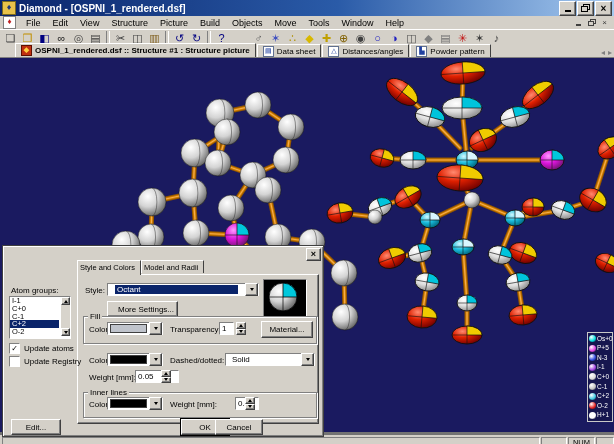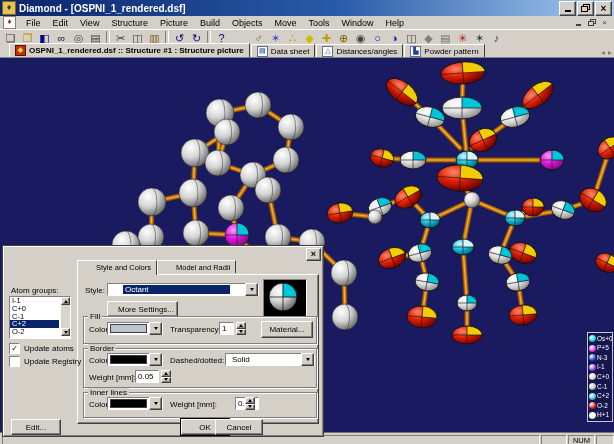--- a/index.html
+++ b/index.html
@@ -56,35 +56,35 @@
   #tab-nav{margin-left:auto;display:flex;font-size:8px;color:#808080;padding-right:2px;gap:3px;}
   
   #canvas{left:0;top:58px;width:614px;height:374px;background:#1A1A60;}
   
   #legend{right:1px;top:274px;width:26px;height:90px;background:#16164F;
     border:1px solid #C8C8C8;display:flex;flex-direction:column;justify-content:space-around;
     padding:1px 1px;box-sizing:border-box;}
   .lg-row{display:flex;align-items:center;gap:1px;color:#fff;font-size:6.5px;line-height:8px;}
   .lg-dot{width:7px;height:7px;border-radius:50%;flex:none;}
   
-  #statusbar{left:0;top:432px;width:614px;height:12px;background:#D4D0C8;border-top:1px solid #737373;
+  #statusbar{left:0;top:432px;width:614px;height:12px;background:#D4D0C8;border-top:3px solid #737373;
     box-sizing:border-box;font-size:7.5px;color:#000;}
   .sb-pane{position:absolute;top:2px;height:9px;border-top:1px solid #808080;border-left:1px solid #808080;
     border-right:1px solid #fff;border-bottom:1px solid #fff;background:#D4D0C8;
     display:flex;align-items:center;justify-content:center;}
   
   #dialog{left:2px;top:245px;width:320px;height:190px;background:#D4D0C8;
     border:1px solid #404040;box-shadow:inset 1px 1px 0 #fff, inset -1px -1px 0 #808080;
     z-index:20;font-size:8px;color:#000;}
   #dlg-title{position:absolute;left:2px;top:2px;right:2px;height:13px;
     background:linear-gradient(90deg,#0A246A 0%,#2A5BA8 55%,#A6CAF0 100%);
     color:#fff;font-size:8.5px;font-weight:bold;display:flex;align-items:center;padding-left:3px;box-sizing:border-box;}
   #dlg-close{position:absolute;right:2px;top:1.5px;width:13px;height:11px;display:flex;align-items:center;
     justify-content:center;font-size:9px;font-weight:bold;color:#000;}
-  .dtab{display:inline-block;padding:2px 5px 1px 18px;font-size:7.5px;
+  .dtab{display:inline-block;padding:2px 5px 1px 2px;font-size:7.5px;
     border-top:1px solid #fff;border-left:1px solid #fff;border-right:1px solid #404040;
     background:#D4D0C8;position:relative;}
   .dtab.active{font-weight:normal;padding-bottom:3px;z-index:2;}
   #dlg-page{position:absolute;left:74px;top:28px;width:240px;height:148px;
     border-top:1px solid #fff;border-left:1px solid #fff;border-right:1px solid #404040;border-bottom:1px solid #404040;
     box-shadow:inset -1px -1px 0 #808080;}
   .lbl{position:absolute;font-size:8px;white-space:nowrap;}
   
   #atom-listbox{position:absolute;left:6px;top:50px;width:60px;height:41px;background:#fff;
     border-top:1px solid #808080;border-left:1px solid #808080;border-right:1px solid #fff;border-bottom:1px solid #fff;}
@@ -94,21 +94,21 @@
   .sb-btn{width:9px;height:8px;box-sizing:border-box;display:flex;align-items:center;justify-content:center;}
   .tri-up{width:0;height:0;border-left:2.5px solid transparent;border-right:2.5px solid transparent;border-bottom:3.5px solid #000;}
   .tri-dn{width:0;height:0;border-left:2.5px solid transparent;border-right:2.5px solid transparent;border-top:3.5px solid #000;}
   .cb-row{display:flex;align-items:center;gap:4px;height:13px;}
   .cb-box{width:9px;height:9px;background:#fff;border-top:1px solid #808080;border-left:1px solid #808080;
     border-right:1px solid #fff;border-bottom:1px solid #fff;font-size:8px;line-height:9px;text-align:center;flex:none;}
   
   .combo{position:absolute;height:13px;background:#fff;border-top:1px solid #808080;border-left:1px solid #808080;
     border-right:1px solid #fff;border-bottom:1px solid #fff;box-sizing:border-box;display:flex;align-items:center;}
   .combo .val{flex:1;font-size:8px;padding-left:6px;overflow:hidden;white-space:nowrap;}
-  .combo .sel-val{background:#0A246A;color:#fff;margin:15px;padding:0 2px;flex:1;font-size:8px;}
+  .combo .sel-val{background:#0A246A;color:#fff;margin:7px;padding:0 2px;flex:1;font-size:8px;}
   .combo-arrow{width:11px;height:11px;flex:none;display:flex;align-items:center;justify-content:center;}
   .swatch{flex:1;margin:2px;height:7px;border:1px solid #404040;}
   .edit{position:absolute;height:13px;background:#fff;border-top:1px solid #808080;border-left:1px solid #808080;
     border-right:1px solid #fff;border-bottom:1px solid #fff;box-sizing:border-box;font-size:8px;
     display:flex;align-items:center;padding-left:2px;}
   .spin{position:absolute;width:10px;height:13px;display:flex;flex-direction:column;}
   .spin .sb-btn{width:10px;height:6.5px;}
   .pbtn{position:absolute;display:flex;align-items:center;justify-content:center;font-size:8px;color:#000;}
   .pbtn.default{outline:1px solid #000;}
   .grp{position:absolute;}
@@ -189,21 +189,21 @@
       <div class="tb-btn" style="color: rgb(80, 80, 80);">◫</div>
       <div class="tb-btn" style="color: rgb(128, 128, 128);">◆</div>
       <div class="tb-btn" style="color: rgb(112, 112, 112);">▤</div>
       <div class="tb-btn" style="color: rgb(192, 16, 16);">✳</div>
       <div class="tb-btn" style="color: rgb(64, 64, 64);">✶</div>
       <div class="tb-btn" style="color: rgb(64, 64, 64);">♪</div>
     </div>
 </div>
 
 <div id="tabbar" class="abs">
-  <div id="tabs" style="display:flex;align-items:flex-end;padding-left:9px;">
+  <div id="tabs" style="display:flex;align-items:flex-end;padding-left:15px;">
       <div class="tab active">
         <span class="tab-ic">◆</span>
         <span>OSPNI_1_rendered.dsf :: Structure #1 : Structure picture</span>
       </div>
       <div class="tab">
         <span class="tab-ic">▤</span>
         <span>Data sheet</span>
       </div>
       <div class="tab">
         <span class="tab-ic">△</span>
@@ -824,39 +824,36 @@
   <div class="spin" style="left:233px;top:76px;">
     <div class="sb-btn raised">
         <span class="tri-up"></span>
       </div>
     <div class="sb-btn raised">
         <span class="tri-dn"></span>
       </div>
   </div>
   <div class="pbtn raised" style="left:258px;top:75px;width:50px;height:15px;">Material...</div>
 
-  <div class="grp etch" style="left:80px;top:102px;width:232px;height:38px;">
-    <span class="grp-label">Border</span>
-  </div>
   <div class="lbl" style="left:86px;top:110px;">Color:</div>
   <div class="combo" style="left:104px;top:107px;width:56px;">
     <span class="swatch" id="border-swatch" style="background: rgb(0, 0, 0);"></span>
     <span class="combo-arrow raised">
         <span class="tri-dn"></span>
       </span>
   </div>
   <div class="lbl" style="left:167px;top:110px;">Dashed/dotted:</div>
   <div class="combo" style="left:222px;top:107px;width:90px;">
     <span class="val">Solid</span>
     <span class="combo-arrow raised">
         <span class="tri-dn"></span>
       </span>
   </div>
   <div class="lbl" style="left:86px;top:127px;">Weight [mm]:</div>
-  <div class="edit" style="left:132px;top:124px;width:24px;">0.05</div>
+  <div class="edit" style="left:132px;top:124px;width:44px;">0.05</div>
   <div class="spin" style="left:158px;top:124px;">
     <div class="sb-btn raised">
         <span class="tri-up"></span>
       </div>
     <div class="sb-btn raised">
         <span class="tri-dn"></span>
       </div>
   </div>
 
   <div class="grp etch" style="left:80px;top:146px;width:232px;height:24px;">

